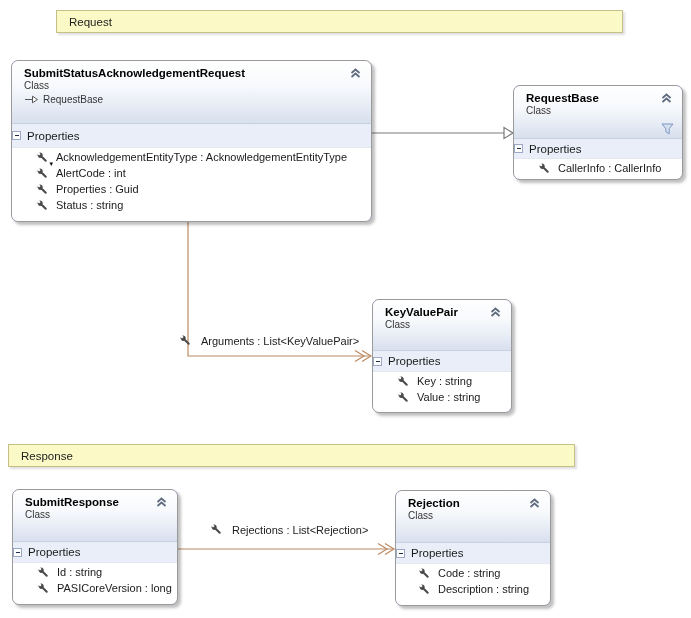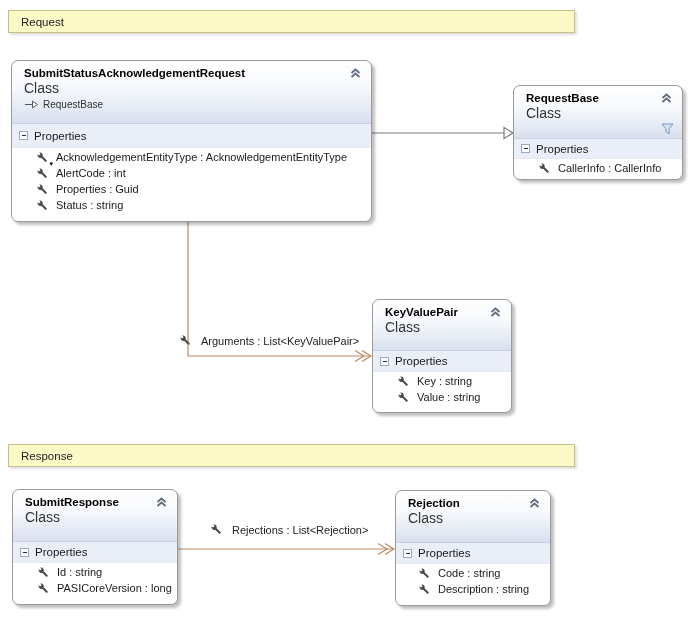--- a/index.html
+++ b/index.html
@@ -8,27 +8,27 @@
   .wires{position:absolute;left:0;top:0;z-index:1;}
   .band{position:absolute;left:8px;width:567px;height:23px;box-sizing:border-box;
         background:#FBF9C6;border:1px solid #C6C088;box-shadow:2px 2px 2px rgba(0,0,0,0.13);
         display:flex;align-items:center;padding-left:12px;font-size:11.5px;color:#222;z-index:2;}
   .cbox{position:absolute;box-sizing:border-box;background:#c4b5fd;border:1px solid #9A9A9A;
         border-radius:7px;box-shadow:3px 3px 3px rgba(0,0,0,0.25);z-index:3;
         display:flex;flex-direction:column;overflow:hidden;}
   .chead{position:relative;box-sizing:border-box;flex:0 0 auto;padding:6px 10px 0 12px;
          background:linear-gradient(180deg,#ffffff 0%,#f7f9fc 40%,#e4eaf4 78%,#d8dfee 100%);}
   .ctitle{font-size:11.5px;font-weight:bold;color:#000;}
-  .cstereo{font-size:14px;color:#333;margin-top:1px;}
+  .cstereo{font-size:10px;color:#333;margin-top:1px;}
   .cbase{display:flex;align-items:center;gap:4px;font-size:10px;color:#333;margin-top:3px;}
   .collapse-btn{position:absolute;top:7px;right:9px;line-height:0;cursor:pointer;}
   .filter-btn{position:absolute;right:8px;bottom:3px;line-height:0;cursor:pointer;}
   .ccomp{flex:0 0 auto;box-sizing:border-box;background:#E9EEF8;border-top:1px solid #C9D1E0;
          border-bottom:1px solid #E3E8F2;display:flex;align-items:center;gap:6px;
-         padding-left:7px;font-size:11.5px;color:#1a1a1a;}
+         font-size:11.5px;color:#1a1a1a;}
   .crows{flex:1 1 auto;background:#fff;padding-top:3px;}
   .prow{display:flex;gap:7px;height:16px;padding-left:24px;
         font-size:11px;color:#1a1a1a;white-space:nowrap;}
   .expander{width:9px;height:9px;box-sizing:border-box;border:1px solid #9AAAC6;background:#fff;
             position:relative;flex:0 0 auto;cursor:pointer;}
   .expander::after{content:"";position:absolute;left:1.5px;right:1.5px;top:3px;height:1px;background:#1d2c49;}
   .wrench-wrap{position:relative;width:13px;height:13px;flex:0 0 auto;line-height:0;}
   .mod-arrow{position:absolute;right:-4px;bottom:-3px;font-size:7px;color:#000;line-height:1;}
   .conn-label{position:absolute;z-index:2;display:flex;align-items:center;gap:9px;
               font-size:11px;color:#222;white-space:nowrap;}
@@ -48,21 +48,21 @@
       <polyline points="362,350.5 371,356 362,361.5"></polyline>
       <polyline points="355,350.5 364,356 355,361.5"></polyline>
     </g>
     <g stroke="#BC8A62" fill="none" stroke-width="1.2">
       <line x1="178" y1="549" x2="393" y2="549"></line>
       <polyline points="385,543.5 394,549 385,554.5"></polyline>
       <polyline points="378,543.5 387,549 378,554.5"></polyline>
     </g>
   </svg>
 
-  <div class="band" style="top:10px;">
+  <div class="band" style="top:10px;margin-left:48px;">
     <span>Request</span>
   </div>
 
   <div class="band" style="top:444px;">
     <span>Response</span>
   </div>
 
   <div class="cbox" style="left:11px;top:60px;width:361px;height:162px;">
     <div class="chead" style="height:62px;">
       <div class="ctitle">SubmitStatusAcknowledgementRequest</div>

